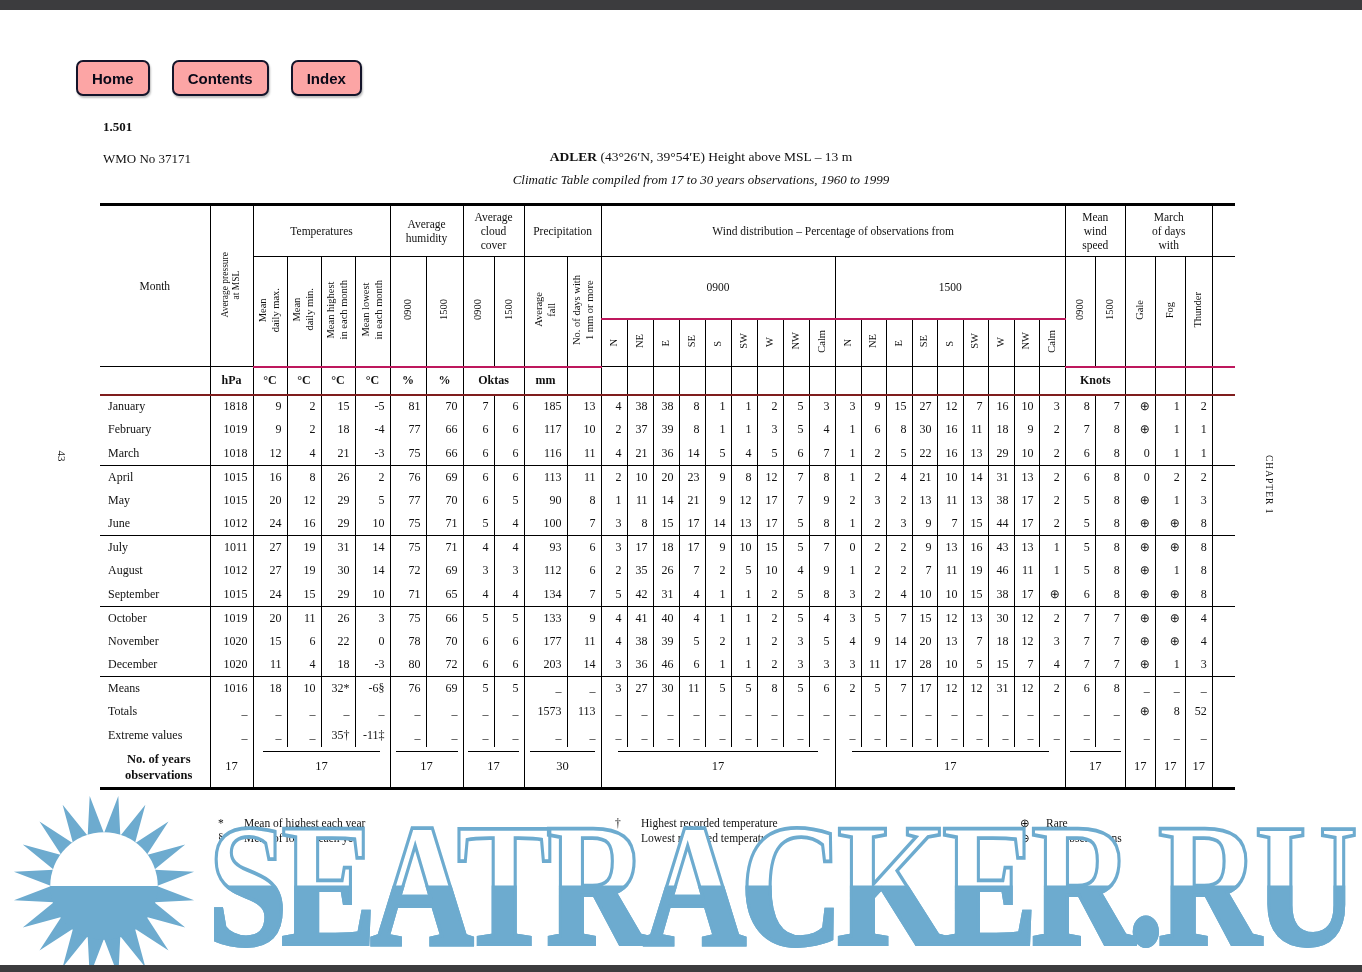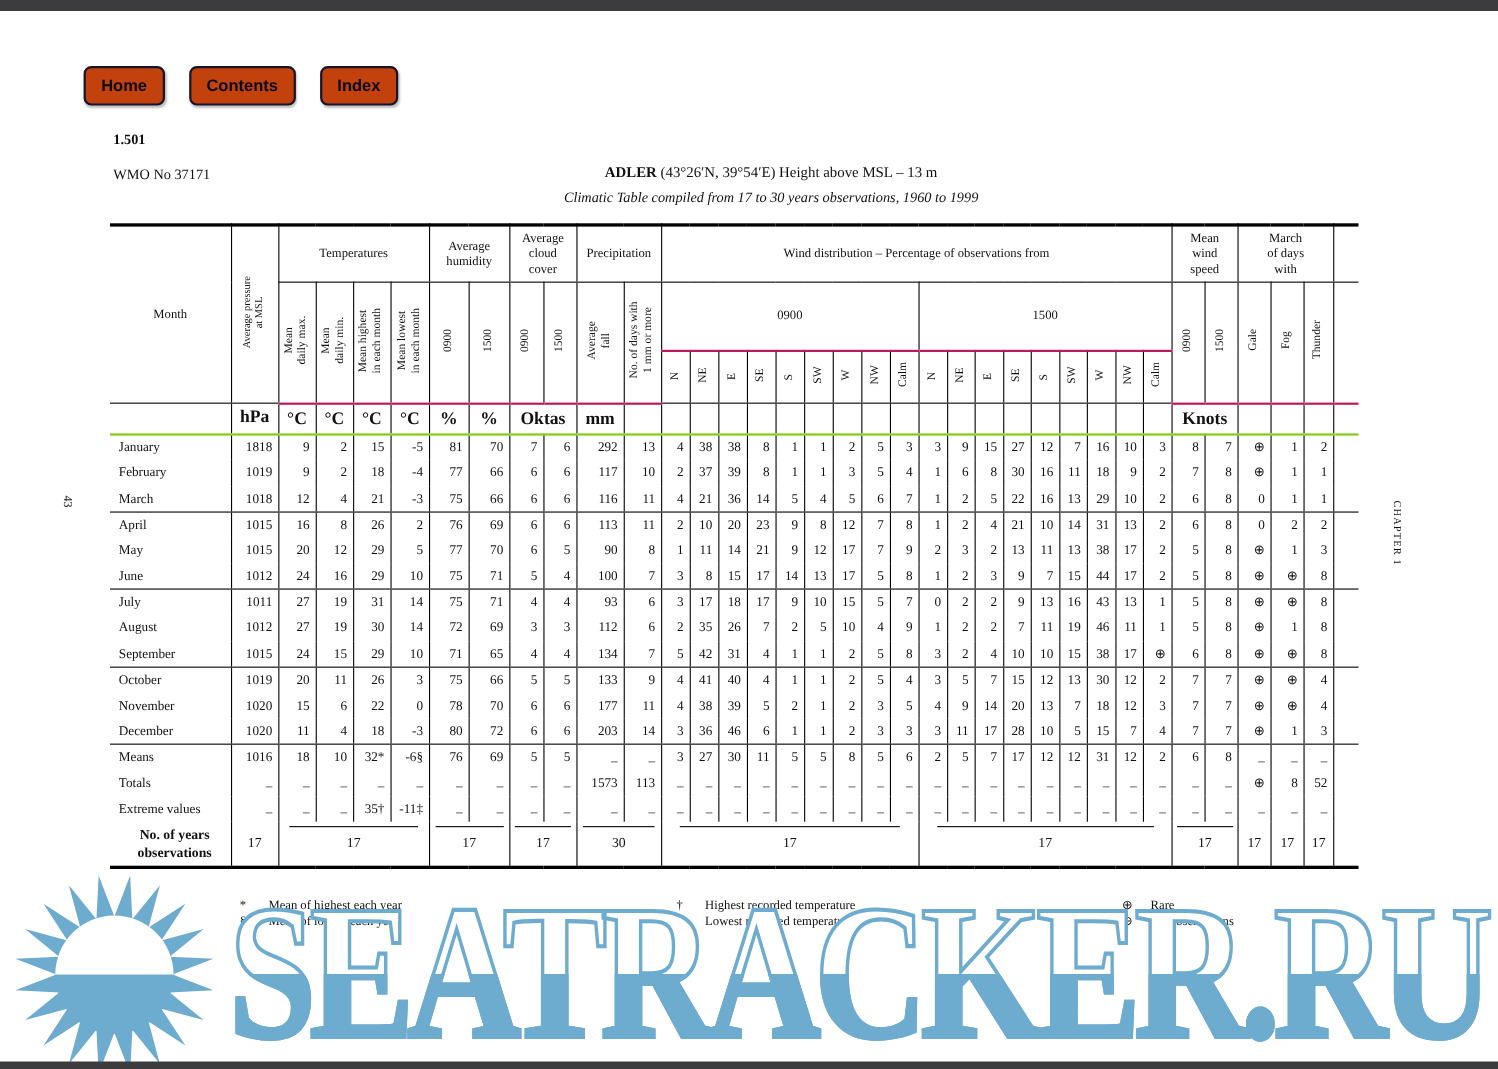--- a/index.html
+++ b/index.html
@@ -7,21 +7,21 @@
     width:1362px;height:972px;position:relative;background:#ffffff;
     font-family:"Liberation Serif",serif;color:#111;overflow:hidden;
   }
   .topbar{position:absolute;left:0;top:0;width:100%;height:10px;background:#3c3c3e;z-index:20;}
   .bottombar{position:absolute;left:0;bottom:0;width:100%;height:7px;background:#3c3c3e;z-index:20;}
 
   
   .nav{position:absolute;left:76px;top:60px;display:flex;gap:22px;z-index:3;}
   .btn{
     height:32px;padding:0 14px;display:inline-flex;align-items:center;justify-content:center;
-    background:#c2410c;border:2px solid #14142a;border-radius:7px;
+    background:#fca5a5;border:2px solid #14142a;border-radius:7px;
     font-family:"Liberation Sans",sans-serif;font-weight:bold;font-size:15px;color:#090918;
     box-shadow:1px 2px 2px rgba(0,0,0,0.25);cursor:pointer;
   }
 
   .secnum{position:absolute;left:103px;top:119px;font-weight:bold;font-size:13px;}
   .wmo{position:absolute;left:103px;top:151px;font-size:13px;}
   .title{position:absolute;left:40px;right:0;top:149px;text-align:center;font-size:13.5px;}
   .subtitle{position:absolute;left:40px;right:0;top:172px;text-align:center;font-size:13px;font-style:italic;}
 
   .pagenum{position:absolute;left:56px;top:450px;font-size:11px;transform:rotate(90deg);}
@@ -38,21 +38,21 @@
   .climate .nol{border-left:none;}
   .climate thead th{text-align:center;font-size:11.5px;line-height:1.22;}
   .pre{white-space:pre-line;}
   tr.h1{height:52px;}
   tr.h1 > th{border-bottom:1px solid #000;}
   tr.h2{height:62px;}
   tr.h2 > th{border-bottom:2px solid #be185d;}
   tr.h3{height:48px;}
   tr.h3 > th{border-bottom:1px solid #000;}
   tr.hu{height:28px;}
-  tr.hu > th{border-bottom:2px solid #84cc16;font-weight:bold;font-size:16px;}
+  tr.hu > th{border-bottom:2px solid #7f1d1d;font-weight:bold;font-size:12px;}
   .rot{
     writing-mode:vertical-rl;transform:rotate(180deg);
     white-space:pre-line;font-size:10.5px;line-height:1.2;display:inline-block;
   }
   .rot.small{font-size:9.5px;}
   tbody tr{height:23.5px;}
   tbody tr.qend > td{border-bottom:1px solid #000;}
   td.num{text-align:right;padding-right:5px;font-size:12px;}
   td.mlabel{text-align:left;padding-left:8px;font-size:12px;}
   .low{position:relative;top:3px;}
@@ -248,21 +248,21 @@
         <td class="mlabel nol">January</td>
         <td class="num">1818</td>
         <td class="num">9</td>
         <td class="num">2</td>
         <td class="num">15</td>
         <td class="num">-5</td>
         <td class="num">81</td>
         <td class="num">70</td>
         <td class="num">7</td>
         <td class="num">6</td>
-        <td class="num">292</td>
+        <td class="num">185</td>
         <td class="num">13</td>
         <td class="num">4</td>
         <td class="num">38</td>
         <td class="num">38</td>
         <td class="num">8</td>
         <td class="num">1</td>
         <td class="num">1</td>
         <td class="num">2</td>
         <td class="num">5</td>
         <td class="num">3</td>

